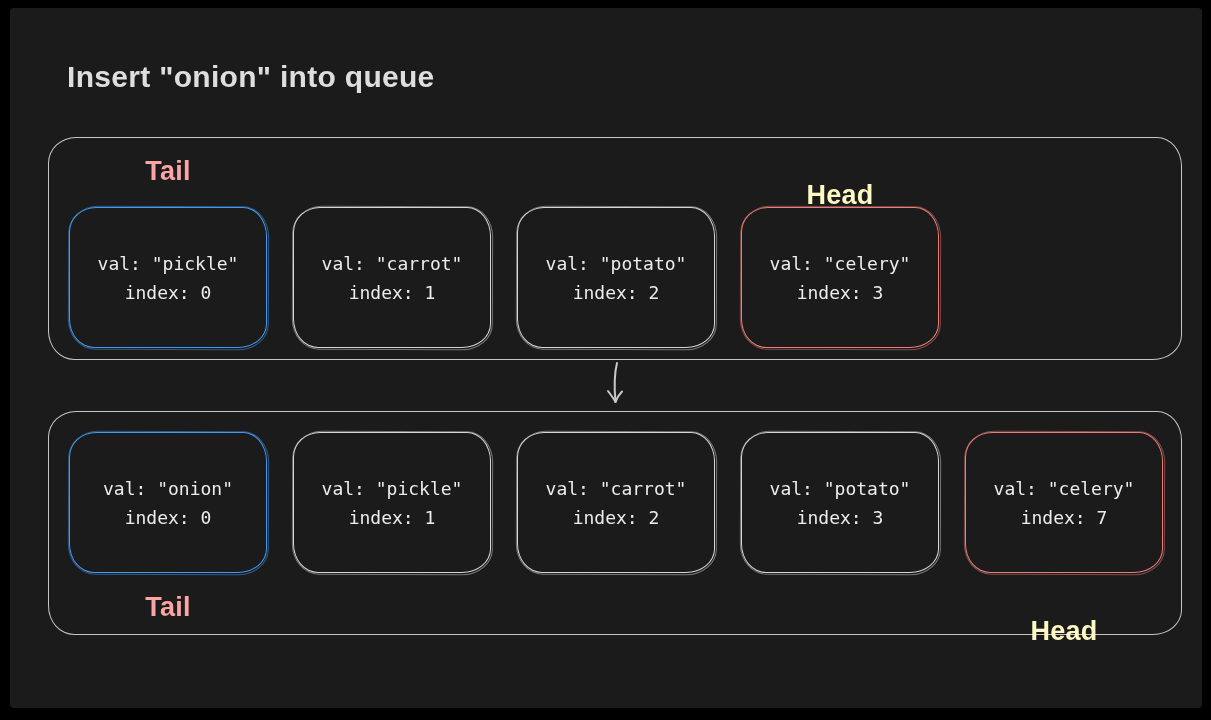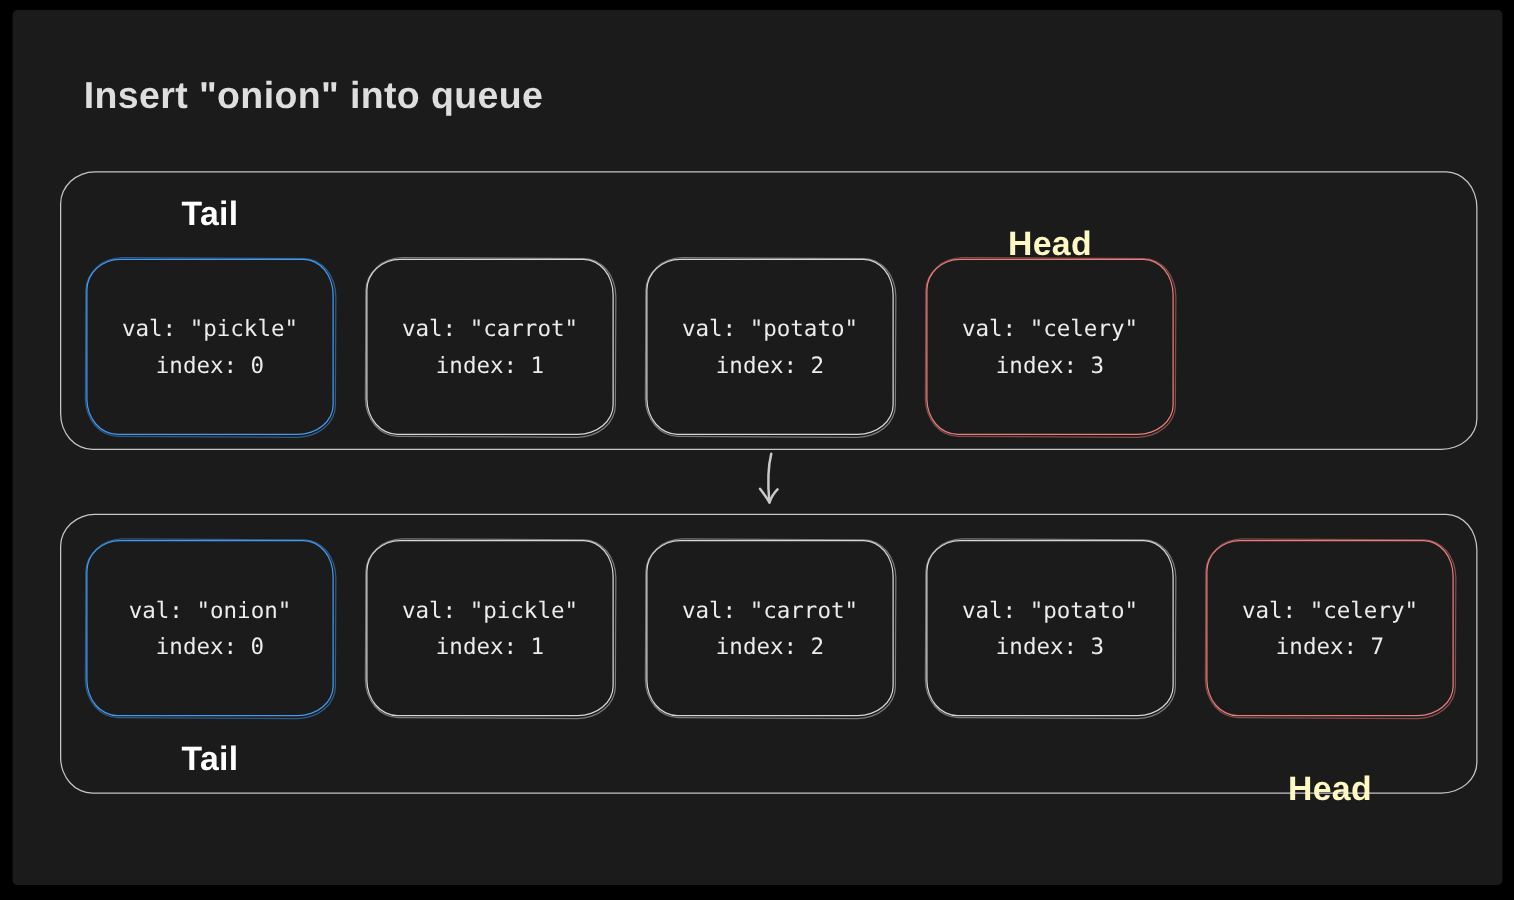--- a/index.html
+++ b/index.html
@@ -38,21 +38,21 @@
     font-size:18px;line-height:29px;color:#ececec;white-space:pre;
   }
   .accent-none{color:#d6d6d6;border-color:#d6d6d6;}
   .accent-tail{color:#4499f0;border-color:#4499f0;}
   .accent-head{color:#e97e7b;border-color:#e97e7b;}
 
   .qlabel{
     position:absolute;width:198px;text-align:center;
     font-size:27px;font-weight:600;letter-spacing:.3px;
   }
-  .label-tail{color:#ffffff;}
+  .label-tail{color:#fca5a5;}
   .label-head{color:#fef9c3;margin-top:24px;}
 
   .top-label{top:18px;}
   .bottom-label{top:180px;}
   .row-top .qbox{top:69px;}
   .row-bottom .qbox{top:20px;}
 
   .arrow{position:absolute;left:592px;top:352px;width:28px;height:48px;}
 </style>
 </head>

